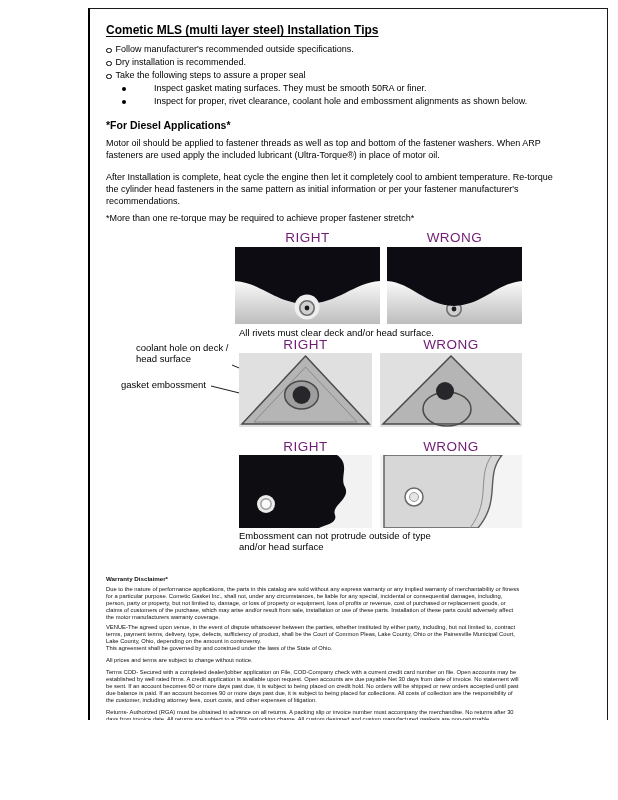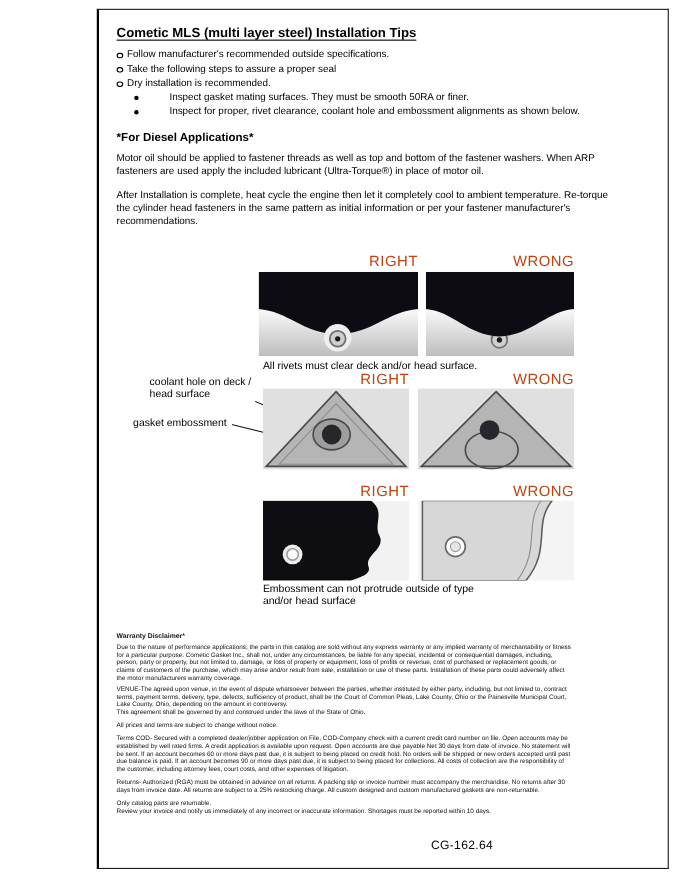--- a/index.html
+++ b/index.html
@@ -1,30 +1,30 @@
 <!DOCTYPE html>
 <html><head>
 <meta charset="utf-8">
 <style>
   html,body{margin:0;padding:0;background:#ffffff;}
-  .page{position:relative;width:618px;height:800px;background:#fff;overflow:hidden;
+  .page{position:relative;width:618px;height:720px;background:#fff;overflow:hidden;
         font-family:"Liberation Sans",sans-serif;color:#000;}
   .sheet{position:absolute;left:88px;top:8px;width:520px;height:782px;background:#fff;
          border:1px solid #1a1a1a;border-left:2px solid #000;box-sizing:border-box;}
   .abs{position:absolute;}
   .title{font-size:12px;font-weight:bold;margin:0;text-decoration:underline;text-underline-offset:2px;white-space:nowrap;}
   .tip{display:flex;align-items:flex-start;font-size:9px;line-height:13px;}
   .tip .txt{white-space:nowrap;}
   .marker-open{flex:0 0 auto;width:3.5px;height:3.5px;border:1px solid #000;border-radius:50%;margin:4.5px 4px 0 0;}
   .marker-fill{flex:0 0 auto;width:4px;height:4px;background:#000;border-radius:50%;margin:4.5px 4px 0 0;}
   .tip.sub{padding-left:16px;gap:24px;}
   .h2{font-size:10.5px;font-weight:bold;white-space:nowrap;}
   .para{font-size:9px;line-height:12px;}
   .note{font-size:9px;white-space:nowrap;}
-  .fig-label{font-size:13.5px;letter-spacing:.5px;text-align:right;color:#c2410c;}
+  .fig-label{font-size:13.5px;letter-spacing:.5px;text-align:center;color:#701a75;}
   .panel{overflow:hidden;}
   .panel svg{display:block;width:100%;height:100%;}
   .caption{font-size:9.5px;}
   .callout{font-size:9.5px;line-height:10.5px;}
   .callout-lines{pointer-events:none;}
   .warranty{width:416px;font-size:5.8px;line-height:7px;color:#111;}
   .warranty .w-head{font-size:6.2px;font-weight:bold;margin:0 0 4px 0;}
   .warranty p{margin:0 0 5px 0;}
   .warranty p.tight{margin:0;}
   .warranty p.small-gap{margin:0 0 3px 0;}
@@ -38,42 +38,43 @@
 
   <h1 class="title abs" style="left:16px;top:14px;">Cometic MLS (multi layer steel) Installation Tips</h1>
 
   <div class="abs" style="left:16px;top:34px;">
     <div class="tip">
       <span class="marker-open"></span>
       <span class="txt">Follow manufacturer's recommended outside specifications.</span>
     </div>
     <div class="tip">
       <span class="marker-open"></span>
-      <span class="txt">Take the following steps to assure a proper seal</span>
+      <span class="txt">Dry installation is recommended.</span>
     </div>
     <div class="tip">
       <span class="marker-open"></span>
-      <span class="txt">Dry installation is recommended.</span>
+      <span class="txt">Take the following steps to assure a proper seal</span>
     </div>
     <div class="tip sub">
       <span class="marker-fill"></span>
       <span class="txt">Inspect gasket mating surfaces.  They must be smooth 50RA or finer.</span>
     </div>
     <div class="tip sub">
       <span class="marker-fill"></span>
       <span class="txt">Inspect for proper, rivet clearance, coolant hole and embossment alignments as shown below.</span>
     </div>
   </div>
 
   <div class="h2 abs" style="left:16px;top:110px;">*For Diesel Applications*</div>
 
   <div class="para abs" style="left:16px;top:128px;width:452px;">Motor oil should be applied to fastener threads as well as top and bottom of the fastener washers. When ARP fasteners are used apply the included lubricant (Ultra-Torque®) in place of motor oil.</div>
 
   <div class="para abs" style="left:16px;top:162px;width:452px;">After Installation is complete, heat cycle the engine then let it completely cool to ambient temperature. Re-torque the cylinder head fasteners in the same pattern as initial information or per your fastener manufacturer's recommendations.</div>
 
+  <div class="note abs" style="left:16px;top:204px;">*More than one re-torque may be required to achieve proper fastener stretch*</div>
 
   <div class="fig-label abs" style="left:145px;top:221px;width:145px;">RIGHT</div>
   <div class="fig-label abs" style="left:297px;top:221px;width:135px;">WRONG</div>
 
   <div class="panel abs" style="left:145px;top:238px;width:145px;height:77px;">
     <svg viewBox="0 0 145 77" preserveAspectRatio="none">
       <defs>
         <linearGradient id="gA" x1="0" y1="0" x2="0" y2="1">
           <stop offset="0" stop-color="#ffffff"></stop>
               <stop offset="1" stop-color="#bdbdbd"></stop>

